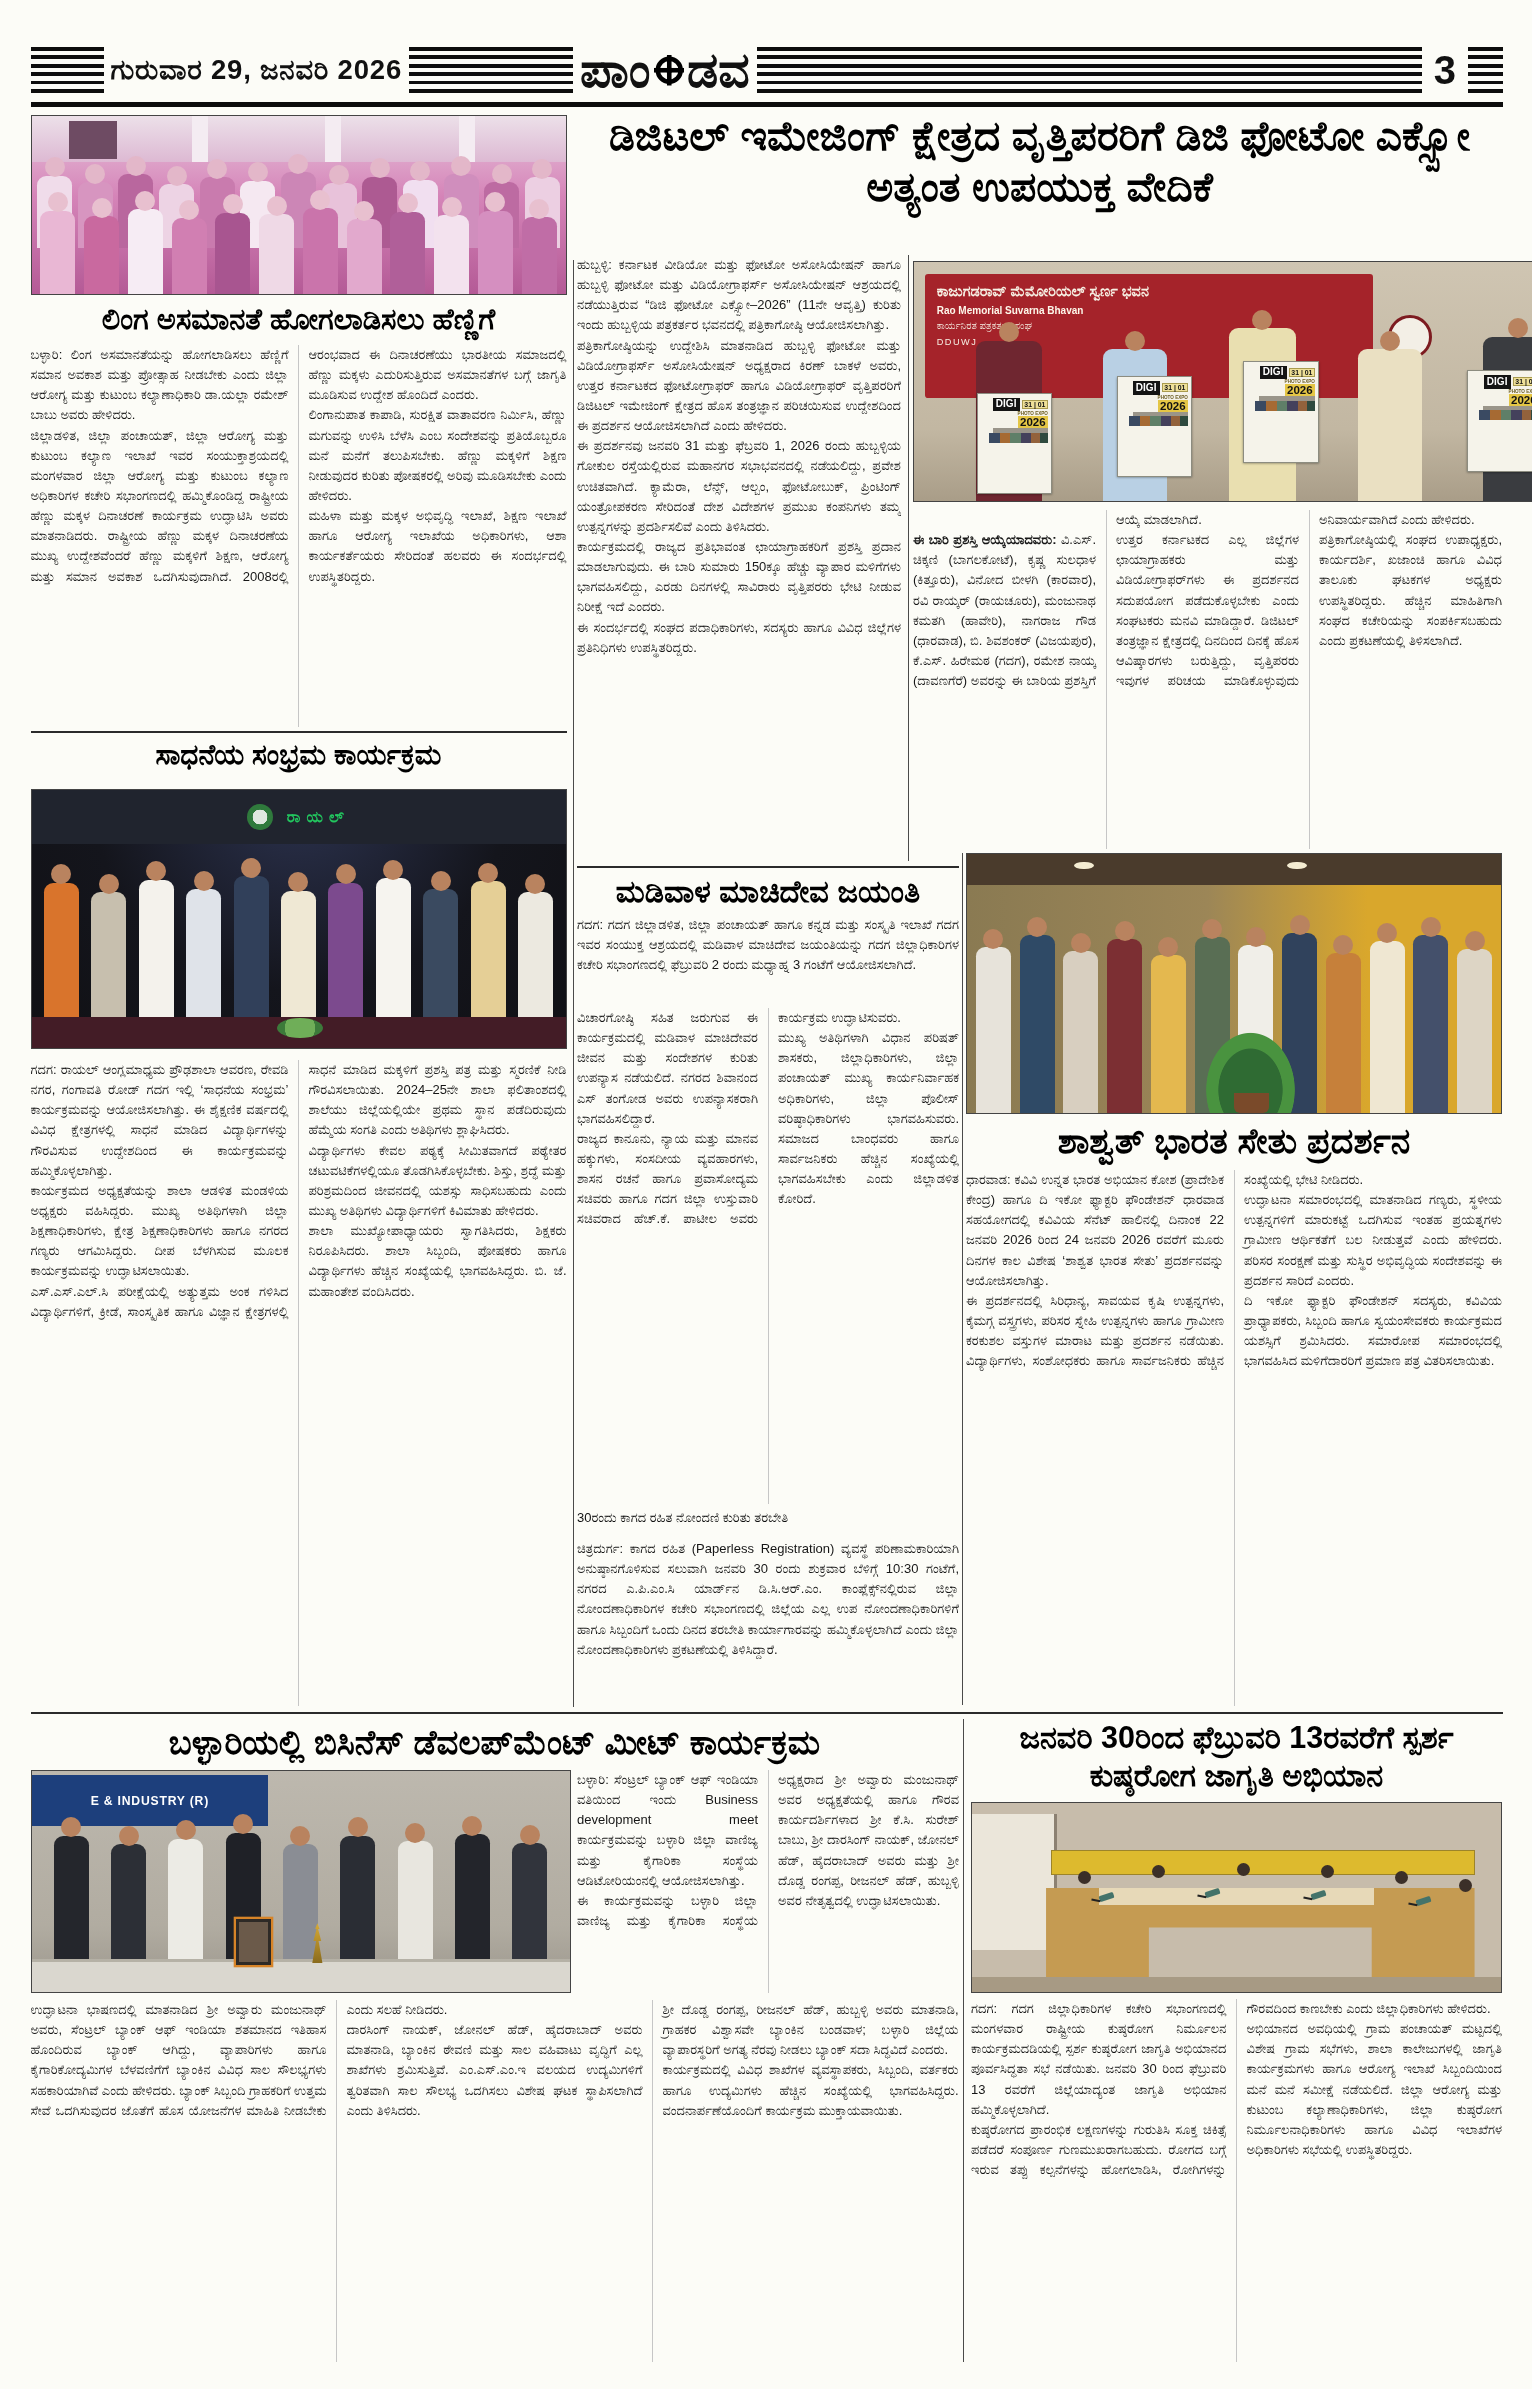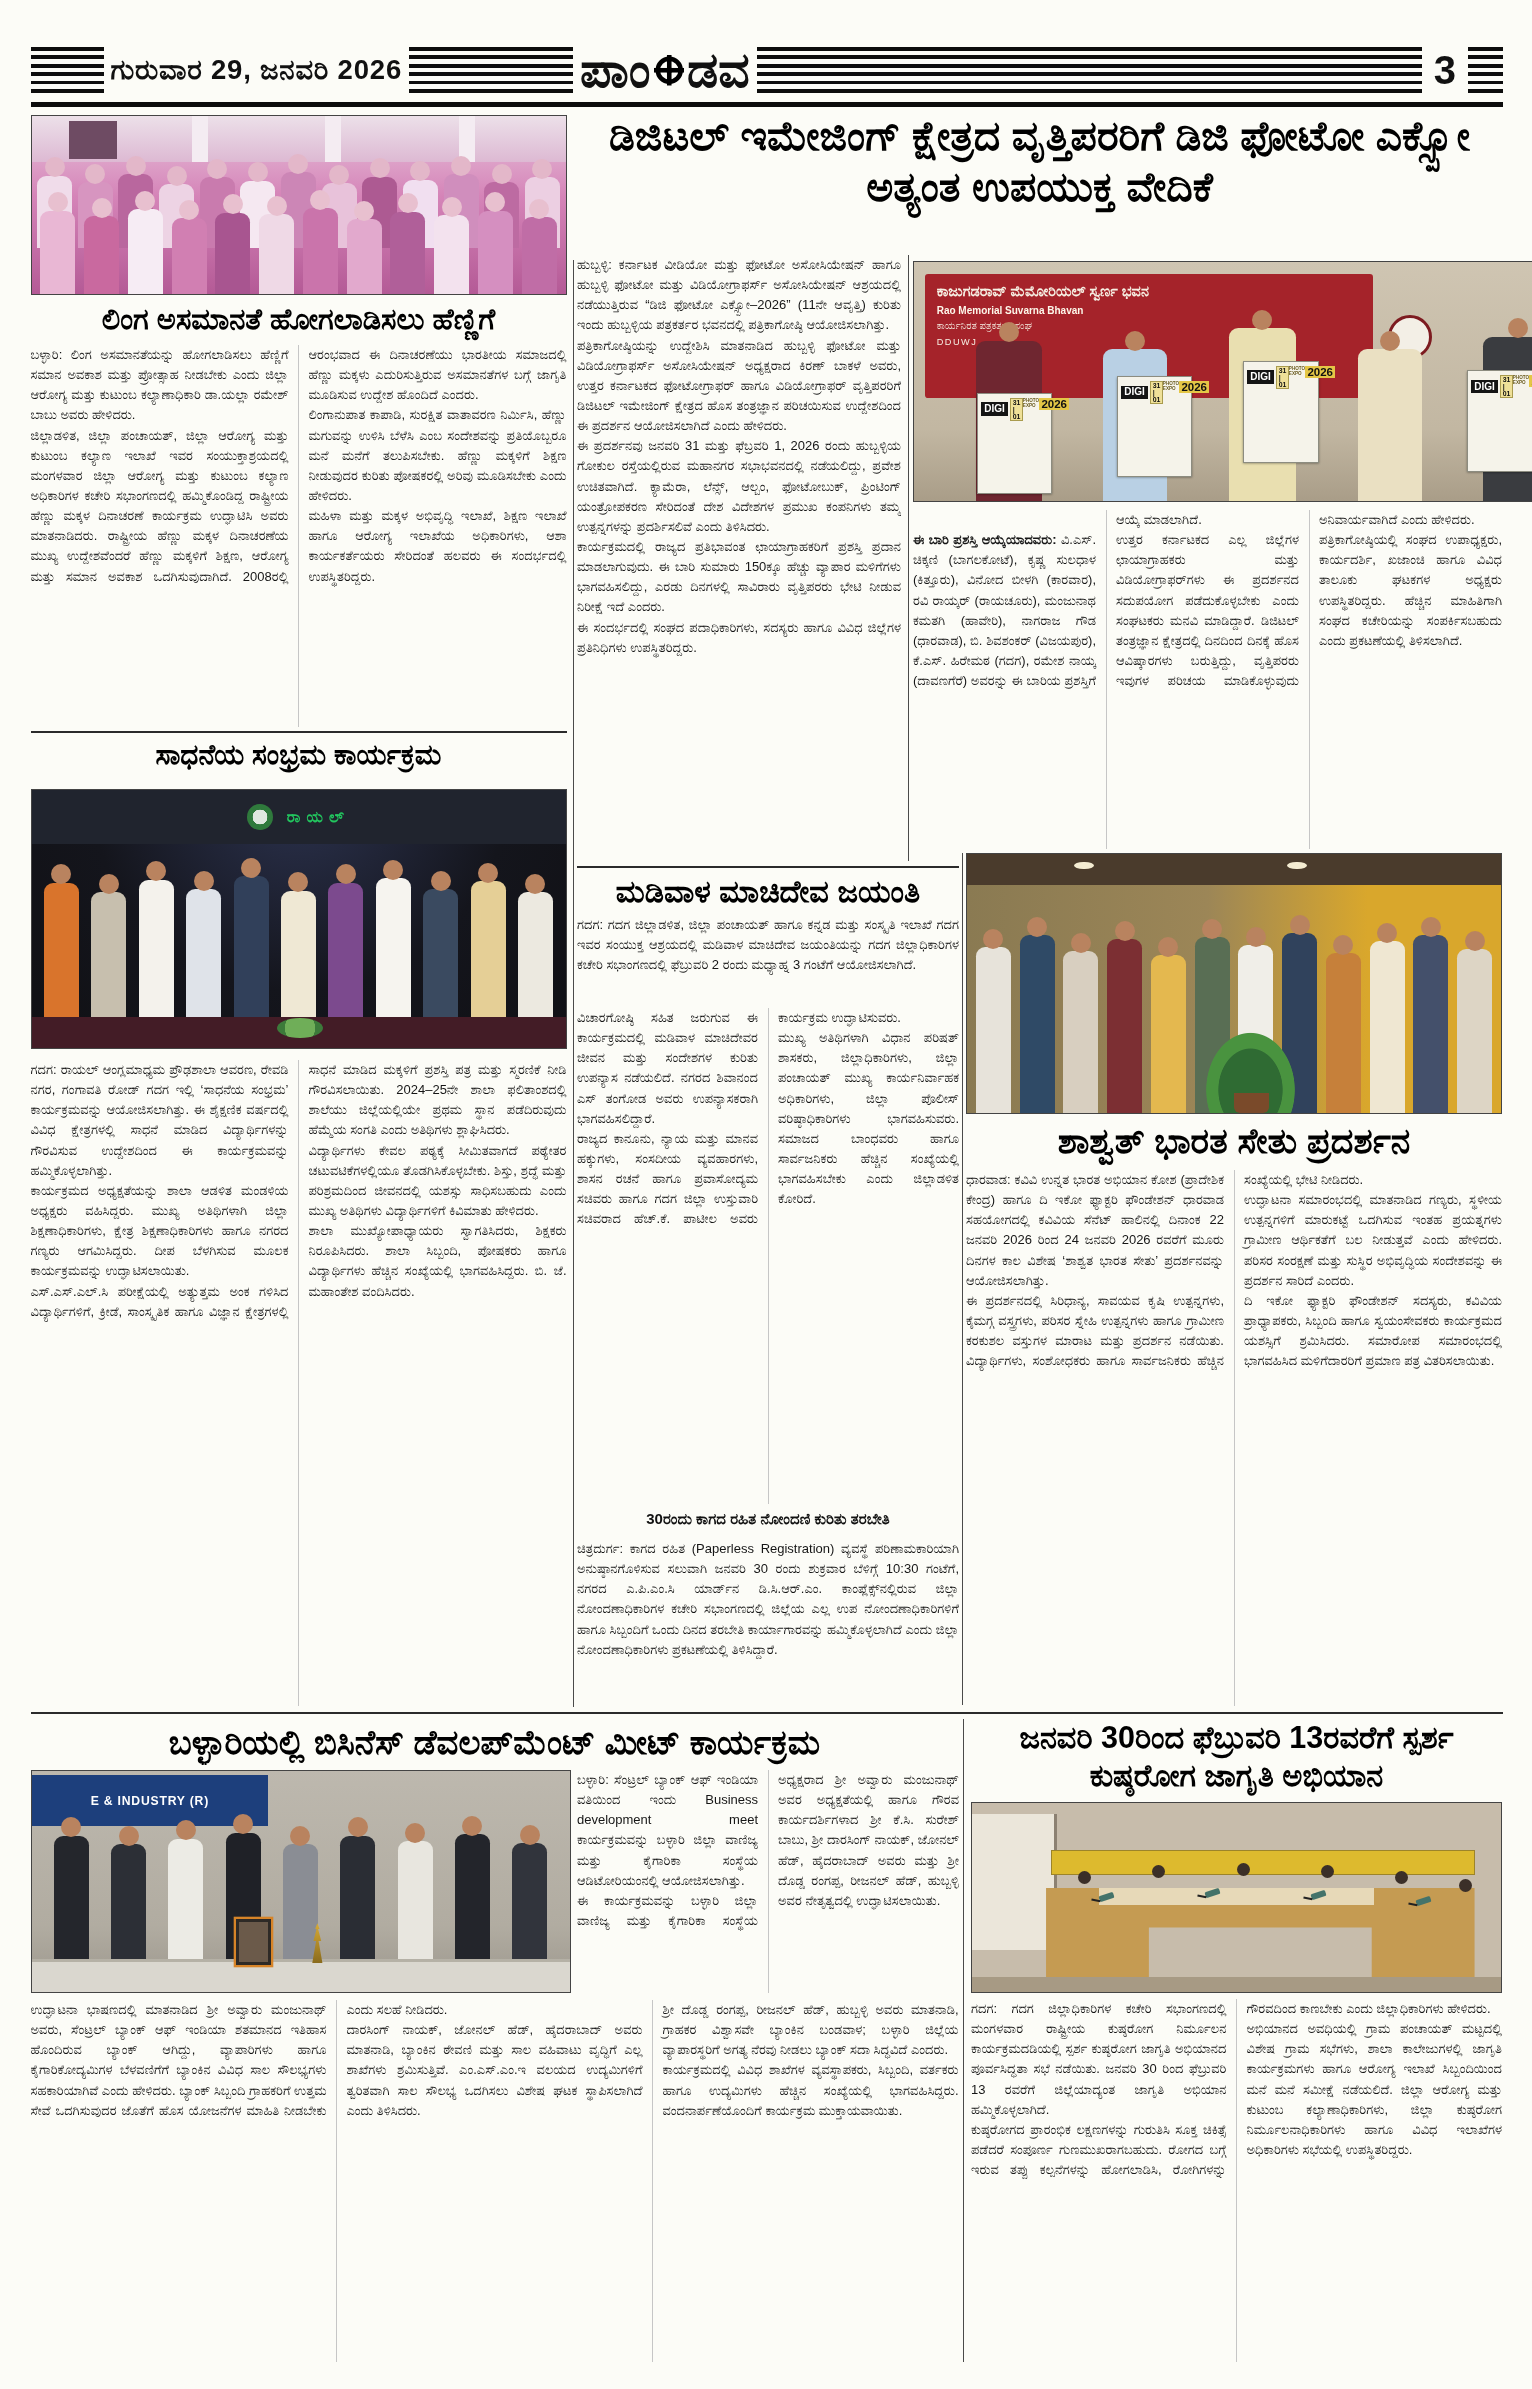--- a/index.html
+++ b/index.html
@@ -13,42 +13,42 @@
   .s1{width:73px}.s2{width:164px}.s3{flex:1}.s4{width:35px}
   .mdate{font-size:27.5px;font-weight:bold;white-space:nowrap;letter-spacing:0.8px}
   .mtitle{font-size:49px;font-weight:bold;white-space:nowrap;display:flex;align-items:center;gap:3.1px}
   .mnum{font-size:40px;font-weight:bold;padding:0 4.6px}
   .mrule{position:absolute;left:30.5px;top:102px;width:1472px;height:5.3px;background:#0c0c0c}
   
   .hl{font-weight:bold;text-align:center;color:#000;line-height:1.25;overflow:hidden}
   .bt{font-size:13px;line-height:1.55;text-align:justify;white-space:pre-line;overflow:hidden;color:#161616;
       column-gap:20px;column-rule:0.8px solid #c6c6c6}
   .c2{column-count:2}.c3{column-count:3}
-  .subhl{font-weight:bold;text-align:center;font-size:15px;overflow:hidden}
+  .subhl{font-weight:normal;font-size:13px;overflow:hidden}
   .bold{font-weight:bold}
   
   .vr{position:absolute;width:0.8px;background:#4a4a4a}
   .hr{position:absolute;height:1.5px;background:#2b2b2b}
   
   .photo{position:absolute;overflow:hidden;border:0.8px solid #444}
   .prow{position:absolute;left:0;right:0;display:flex;justify-content:space-evenly;align-items:flex-end}
   .p{position:relative;border-radius:9.2px 9.2px 0 0;background:var(--s,#888);width:35px}
   .p::before{content:"";position:absolute;left:50%;transform:translateX(-50%);top:-18.3px;width:20px;height:20px;
              border-radius:50%;background:var(--f,#b9835f)}
   
   .redbanner{position:absolute;background:#a5232a;color:#f6efe3;border-radius:3.1px;padding:9.2px 12.2px;
              display:flex;flex-direction:column;gap:4.6px}
   .redbanner .b1{font-size:14.5px;font-weight:bold}
   .redbanner .b2{font-size:10px;font-weight:bold;color:#fdf7ea}
   .redbanner .b3{font-size:10px}
   .redbanner .b4{font-size:9.2px;letter-spacing:1.5px}
   .blogo{position:absolute;right:26%;top:22%;width:44px;height:44px;border-radius:50%;
          background:#f3efe6;border:3.1px solid #7d1b20}
   .poster{position:absolute;background:#f5f3ea;border:0.8px solid #8c8c80;padding:3.8px 3.1px;display:flex;
-          flex-direction:row;align-items:flex-start;gap:0;box-shadow:0 0.8px 2.3px rgba(0,0,0,.4)}
+          flex-direction:column;align-items:flex-end;gap:0;box-shadow:0 0.8px 2.3px rgba(0,0,0,.4)}
   .digiRow{display:flex;gap:2.3px;align-items:center}
   .digiBrand{background:#141414;color:#fff;font-weight:bold;font-size:10px;padding:0.8px 3.1px;line-height:1.2}
   .digiSub{font-size:4.6px;color:#6b5c20;font-weight:bold}
   .digiDate{font-size:6.9px;background:#efe098;border:0.8px solid #a99b4e;padding:0 1.5px;font-weight:bold}
   .digiYear{font-weight:bold;font-size:11.5px;background:#e4c646;padding:0 2.3px}
   .pline{width:82%;height:2.3px;background:#9a958a}
   .pstrip{width:88%;height:10px;background:linear-gradient(90deg,#3a4a62 0 18%,#a66a33 18% 36%,#5f7f68 36% 54%,#44415c 54% 72%,#93623c 72% 86%,#2f4a3f 86% 100%)}
   
   .stagebanner{position:absolute;left:0;right:0;top:0;height:21%;background:#20242e;display:flex;
                align-items:center;justify-content:center;gap:13.7px;color:#22c55e}

